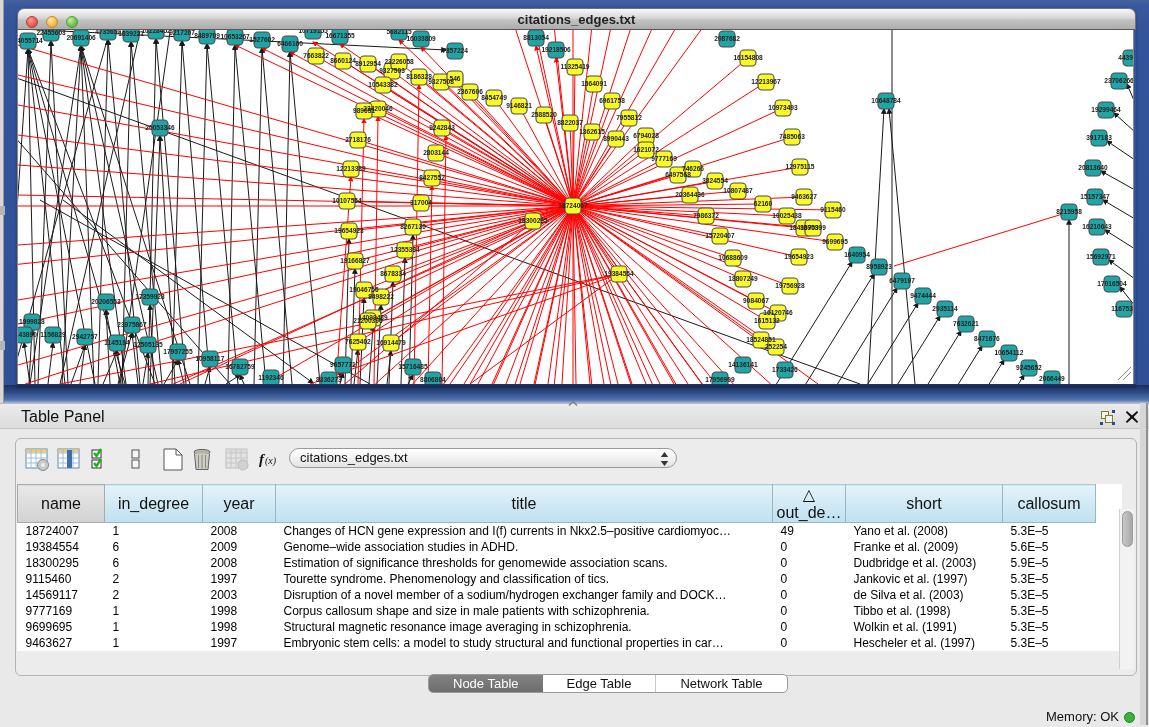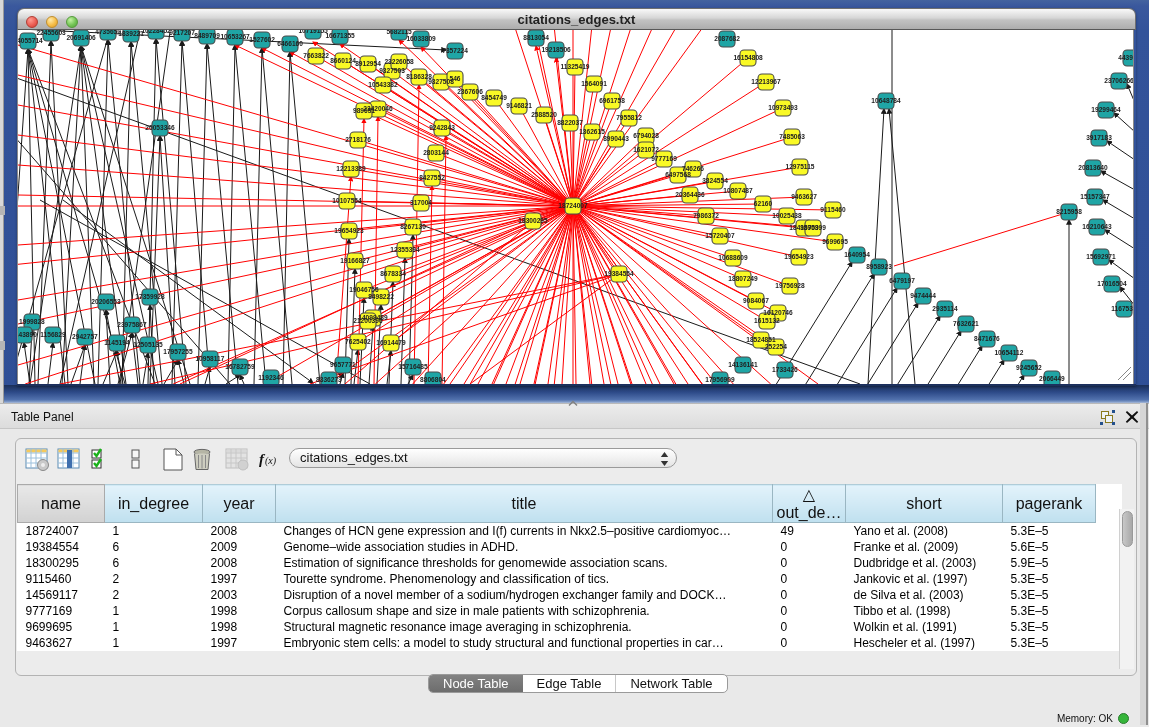--- a/index.html
+++ b/index.html
@@ -8,38 +8,38 @@
 #win{position:absolute;left:17px;top:8px;width:1119px;height:378px;border-radius:7px 7px 0 0;box-shadow:0 1px 3px rgba(0,0,0,.35)}
 #tbar{position:absolute;left:0;top:0;width:100%;height:22px;border-radius:7px 7px 0 0;background:linear-gradient(#f9f9f9,#d6d6d6 45%,#c2c2c2 55%,#adadad);border:1px solid #707070;border-bottom:1px solid #585858}
 #tbar .ttl{display:block;text-align:center;font-size:13px;font-weight:bold;color:#222;line-height:21px}
 .tl{position:absolute;top:7px;width:12px;height:12px;border-radius:50%}
 #tl1{left:8px;background:radial-gradient(circle at 35% 30%,#ff9a8f,#ec5f55 55%,#cf3b31);border:1px solid #b23c33}
 #tl2{left:28px;background:radial-gradient(circle at 35% 30%,#ffe9a8,#f6bd47 55%,#dd9b27);border:1px solid #c08e2e}
 #tl3{left:48px;background:radial-gradient(circle at 35% 30%,#c2f2a1,#73c455 55%,#54a238);border:1px solid #559b3c}
 #canvas{position:absolute;left:0;top:22px;width:1117px;height:354px;background:#fff;border-left:1px solid #8a8a8a;border-right:1px solid #8a8a8a;overflow:hidden}
 #winbtm{position:absolute;left:0;top:376px;width:1119px;height:1px;background:#1c2f5e}
 #panel{position:absolute;left:0;top:403px;width:1149px;height:324px;background:#e9e9e9}
-#phead{position:absolute;left:0;top:0;width:100%;height:26px;background:linear-gradient(#ececec,#dcdcdc);border-top:1px solid #b9b9b9;border-bottom:1px solid #c6c6c6;font-size:12px;color:#111;line-height:26px;padding-left:11px}
+#phead{position:absolute;left:0;top:0;width:100%;height:26px;background:linear-gradient(#ececec,#dcdcdc);border-top:1px solid #b9b9b9;border-bottom:1px solid #c6c6c6;font-size:16px;color:#111;line-height:26px;padding-left:21px}
 #grip{position:absolute;left:567px;top:-4px;width:12px;height:7px}#grip svg{display:block}
 #pbox{position:absolute;left:15px;top:35px;width:1122px;height:238px;background:#ececec;border:1px solid #b3b3b3;border-radius:6px}
 #icons{position:absolute;left:6px;top:8px;height:24px}
 #combo{position:absolute;left:273px;top:9px;width:388px;height:20px;background:linear-gradient(#fff,#efefef 60%,#e4e4e4);border:1px solid #9a9a9a;border-radius:10px;font-size:13px;color:#111;line-height:18px;padding-left:10px}
 #combo .ud{position:absolute;right:7px;top:3px}
 table{position:absolute;left:1px;top:45px;border-collapse:collapse;table-layout:fixed;font-size:12px;background:#fff}
 th{height:22px;background:linear-gradient(#e3f3fb,#bfe0ef);border:1px solid #9ab6c2;border-top:1px solid #b0ccd8;font-weight:normal;font-size:16px;color:#111}
 th.c1{background:linear-gradient(#e8e8e8,#d2d2d2);border-color:#aaa}
 td{height:16px;padding:0 0 0 8px;white-space:nowrap;overflow:hidden;color:#000}
 #tblwrap{position:absolute;left:0;top:0;width:1120px;height:237px;overflow:hidden}
 #vsb{position:absolute;left:1103px;top:70px;width:15px;height:160px;background:#f2f2f2;border-left:1px solid #d0d0d0}
 #vsb .th{position:absolute;left:2px;top:2px;width:11px;height:36px;border-radius:6px;background:linear-gradient(90deg,#c8c8c8,#a8a8a8);border:1px solid #999}
 #tabs{position:absolute;left:428px;top:271px;height:19px;display:flex;border:1px solid #9a9a9a;border-radius:5px;overflow:hidden;background:#fff;font-size:13px}
-#tabs div{padding:0 14px;line-height:18px;color:#111}
+#tabs div{padding:0 24px;line-height:18px;color:#111}
 #tabs .sel{background:linear-gradient(#828282,#6d6d6d);color:#fff}
 #tabs .sep{width:1px;padding:0;background:#c8c8c8}
-#status{position:absolute;right:20px;bottom:3px;font-size:10px;color:#111}
+#status{position:absolute;right:14px;bottom:3px;font-size:13px;color:#111}
 #status .dot{display:inline-block;width:11px;height:11px;border-radius:50%;background:#35b53a;border:1px solid #2a7b2d;vertical-align:-2px;margin-left:5px}
 #redge{position:absolute;right:1px;top:0;width:2px;height:322px;background:#909090}#redge2{position:absolute;right:3px;top:0;width:6px;height:322px;background:#d6d6d6}
 </style></head><body>
 <div id="desk"></div>
 <div id="deskgrad"></div>
 <div id="lstrip"></div>
 <div id="lgrip"></div>
 <div id="lgrip2"></div>
 <div id="win">
  <div id="canvas">
@@ -680,21 +680,21 @@
             <col style="width:26px">
           </colgroup>
    <tbody>
             <tr>
               <th class="c1">name</th>
               <th>in_degree</th>
               <th>year</th>
               <th>title</th>
               <th>△ out_de…</th>
               <th>short</th>
-              <th>pagerank</th>
+              <th>callosum</th>
               <th style="background:#fff;border:none"></th>
             </tr>
    <tr>
               <td class="c1">18724007</td>
               <td class="c2">1</td>
               <td class="c3">2008</td>
               <td class="c4">Changes of HCN gene expression and I(f) currents in Nkx2.5–positive cardiomyoc…</td>
               <td class="c5">49</td>
               <td class="c6">Yano et al. (2008)</td>
               <td class="c7">5.3E–5</td>

